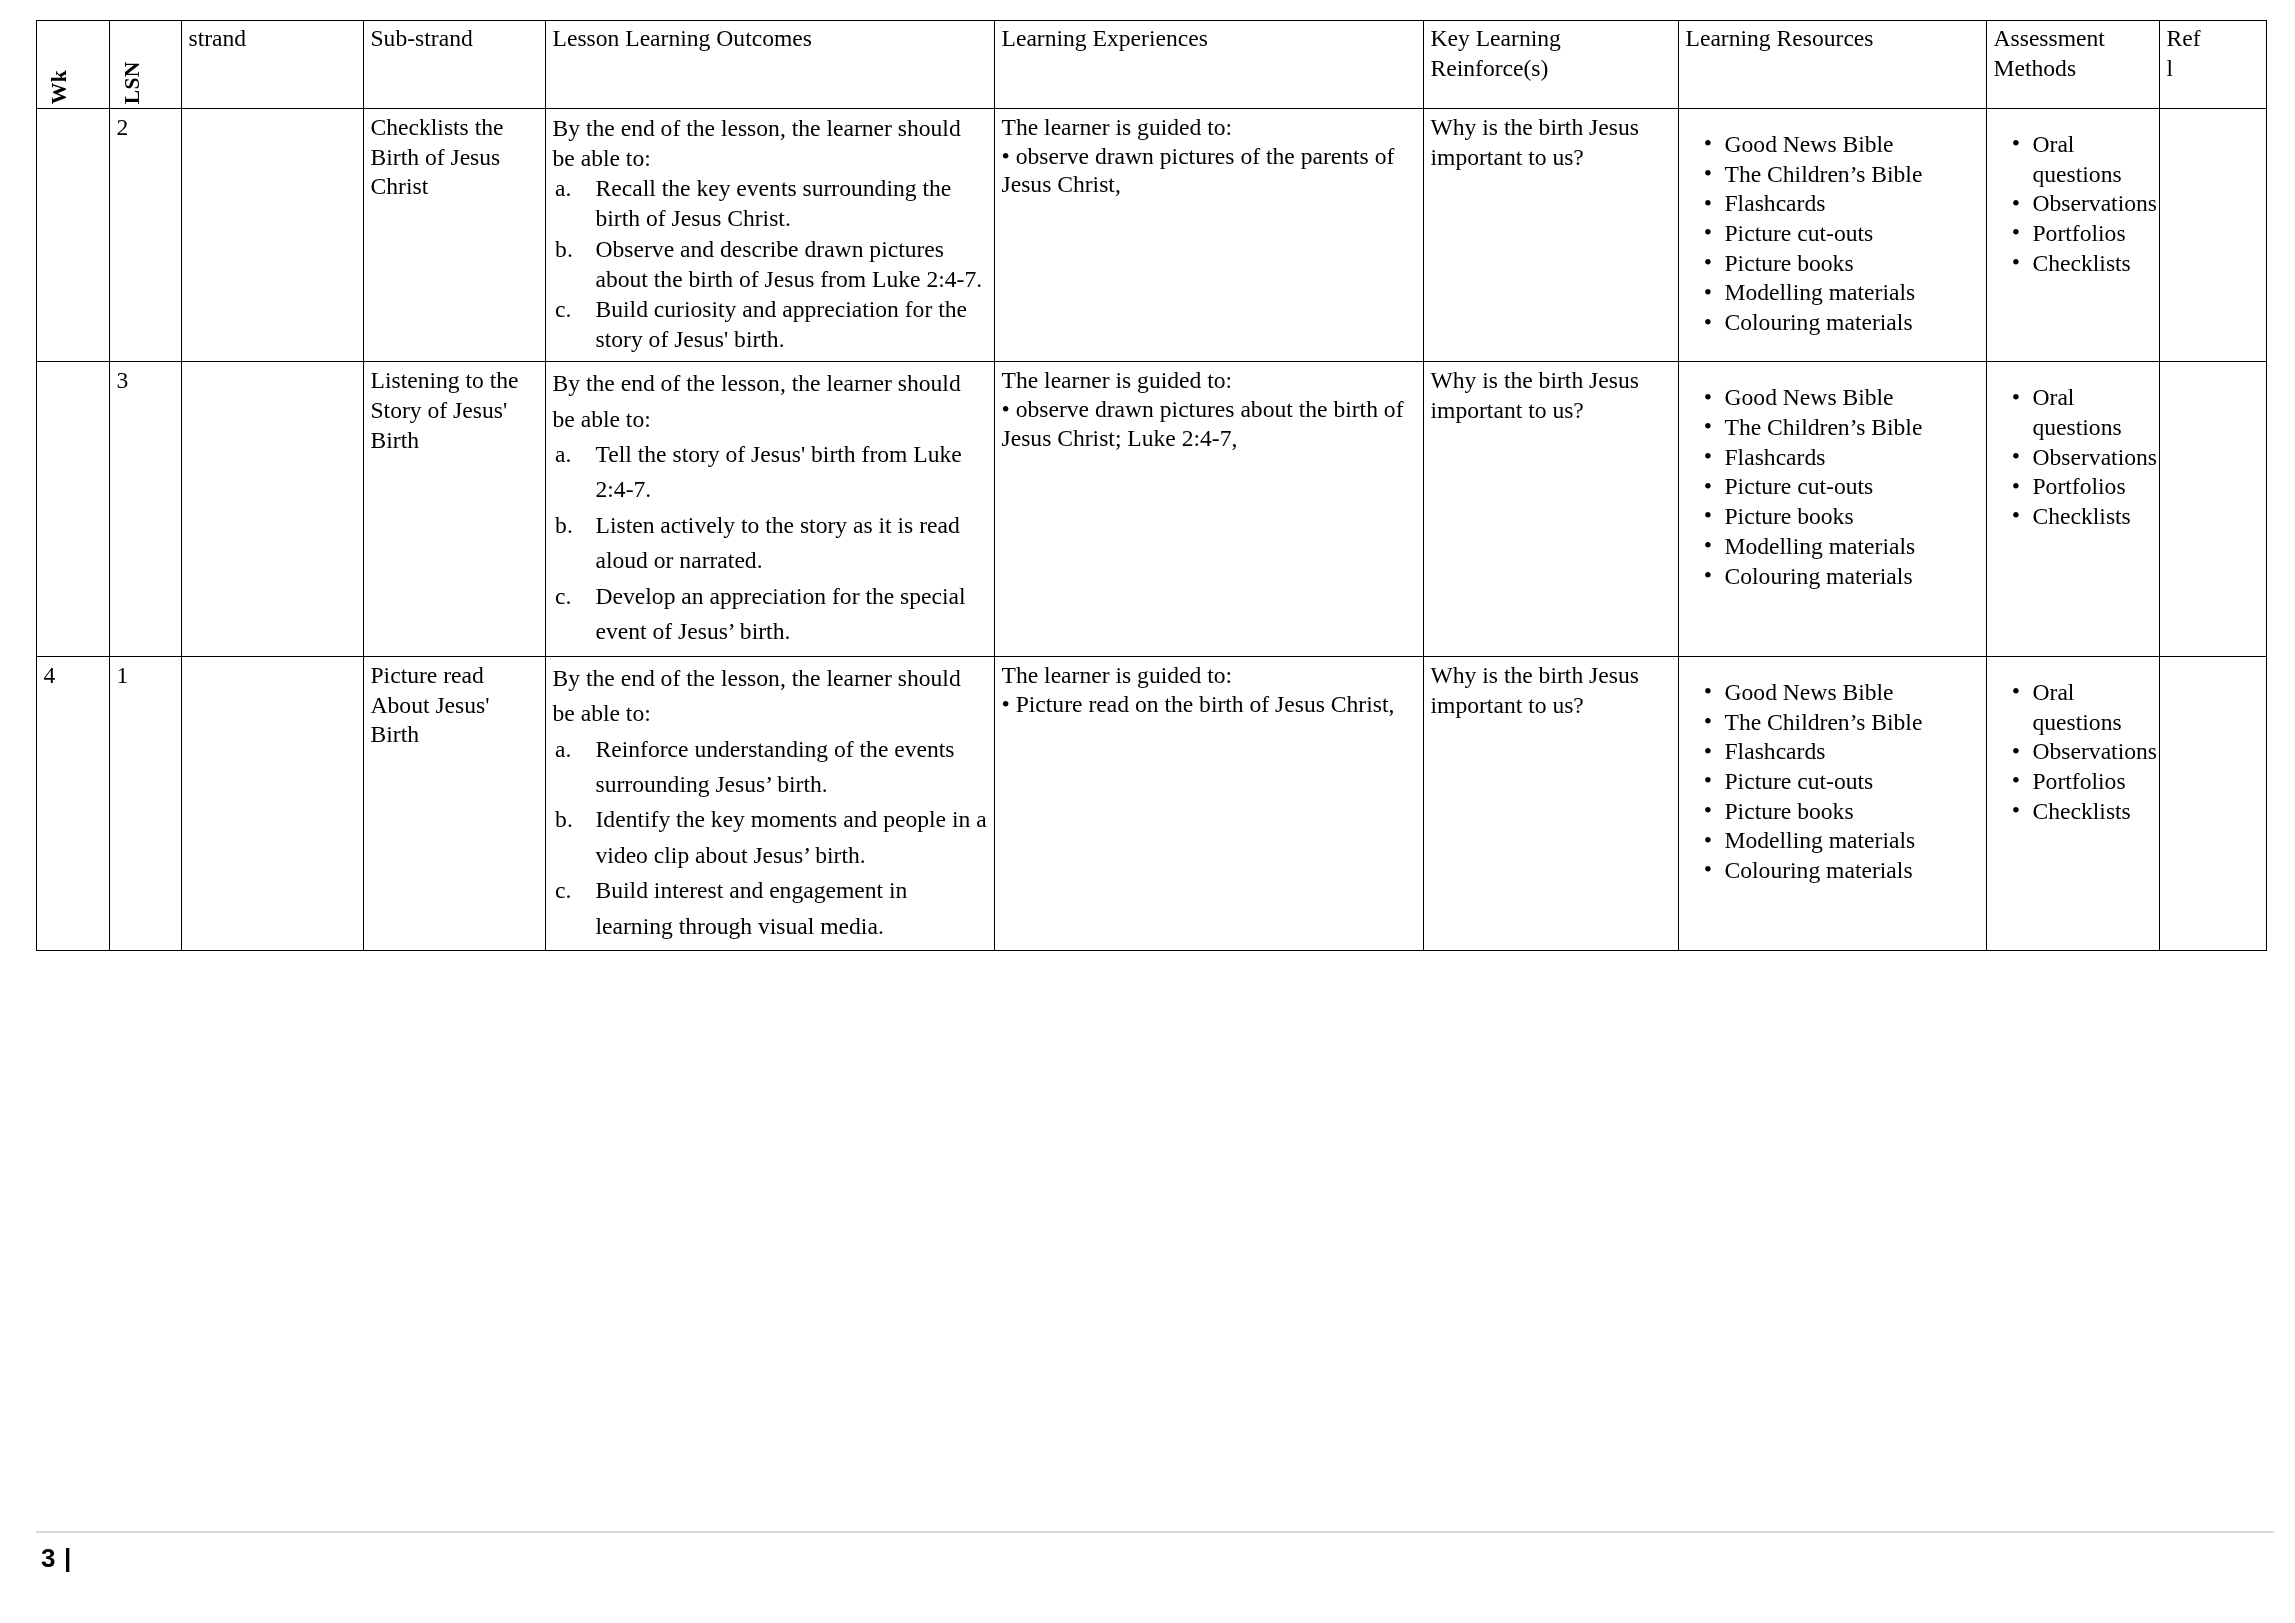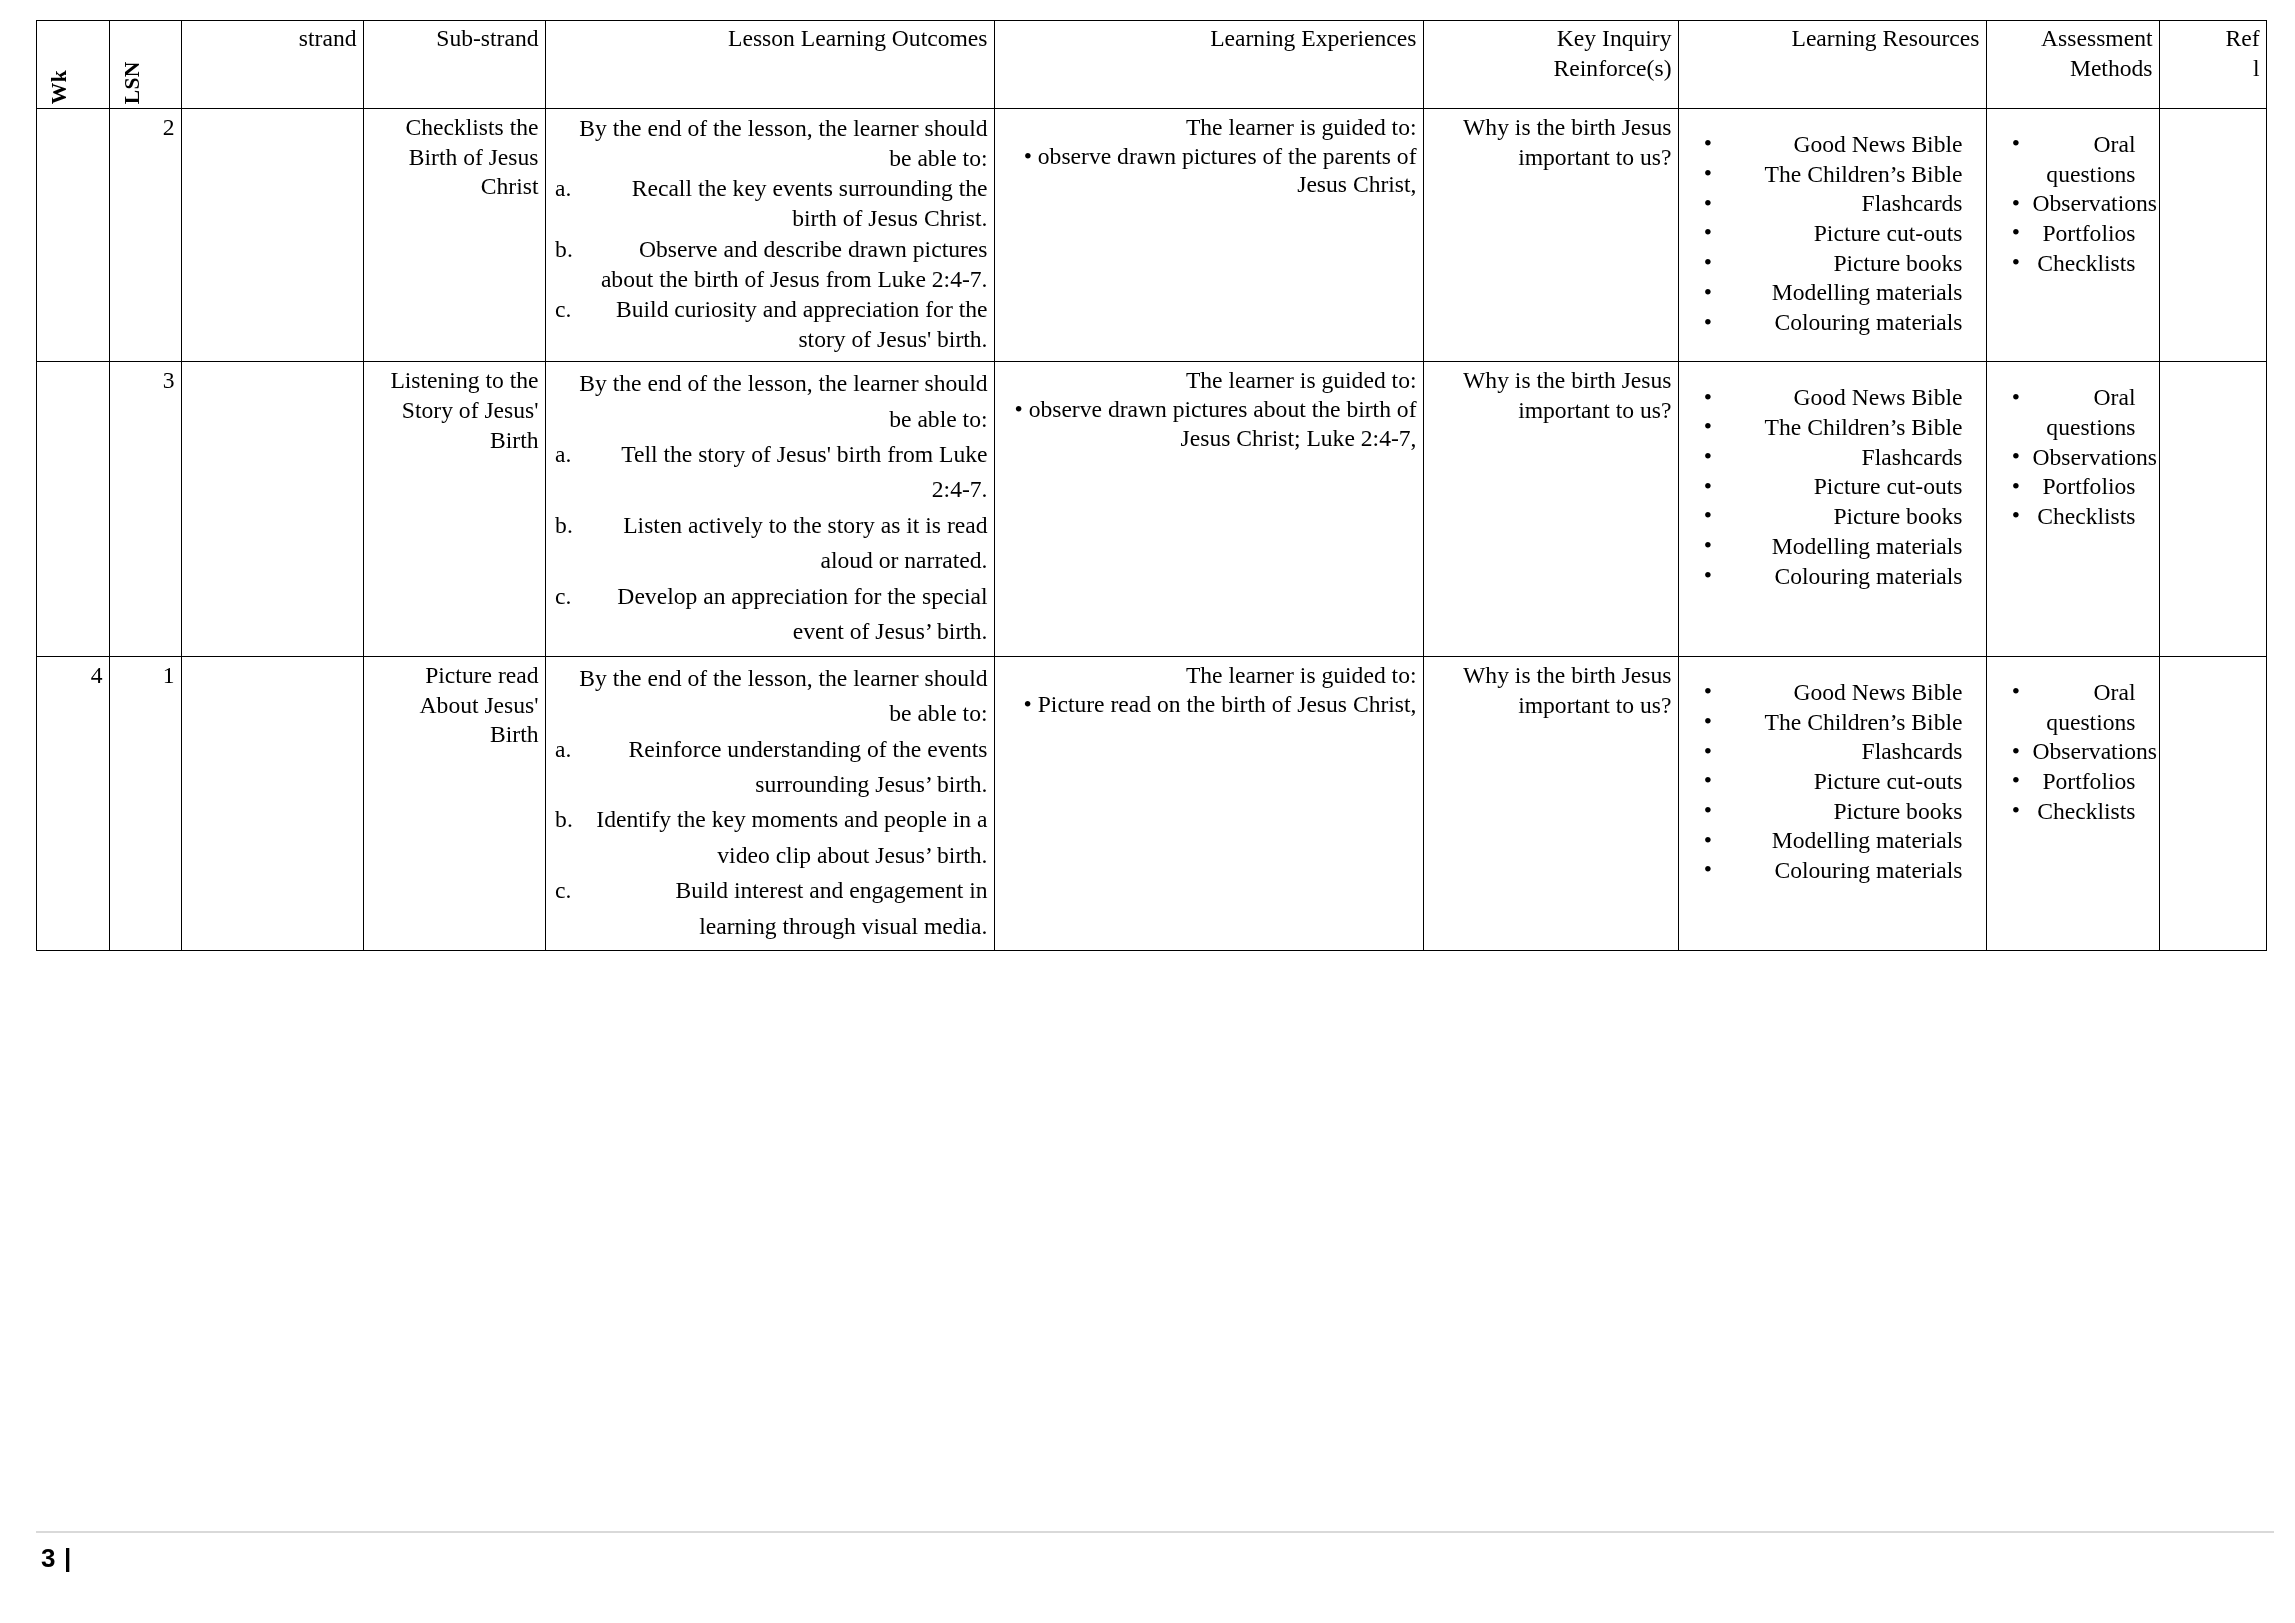--- a/index.html
+++ b/index.html
@@ -25,21 +25,21 @@
     top: 19.6px;
     width: 2230px;
     border-collapse: collapse;
     table-layout: fixed;
   }
   table.sow td, table.sow th {
     border: 1.3px solid #000000;
     vertical-align: top;
     padding: 3.9px 6.5px 6.5px 6.5px;
     font-weight: normal;
-    text-align: right;
+    text-align: left;
     font-size: 23.6px;
     line-height: 1.26;
   }
 
   
   .c-wk   { width: 73px; }
   .c-lsn  { width: 72px; }
   .c-str  { width: 182px; }
   .c-sub  { width: 182px; }
   .c-llo  { width: 449px; }
@@ -168,21 +168,21 @@
             <span>Wk</span>
           </td>
         <td class="rot">
             <span>LSN</span>
           </td>
         <td>strand</td>
         <td>Sub-strand</td>
         <td>Lesson Learning Outcomes</td>
         <td>Learning Experiences</td>
         <td>
-          <div>Key Inquiry</div>
+          <div>Key Learning</div>
           <div>Reinforce(s)</div>
         </td>
         <td>Learning Resources</td>
         <td>
           <div>Assessment</div>
           <div>Methods</div>
         </td>
         <td>
           <div>Ref</div>
           <div>l</div>

